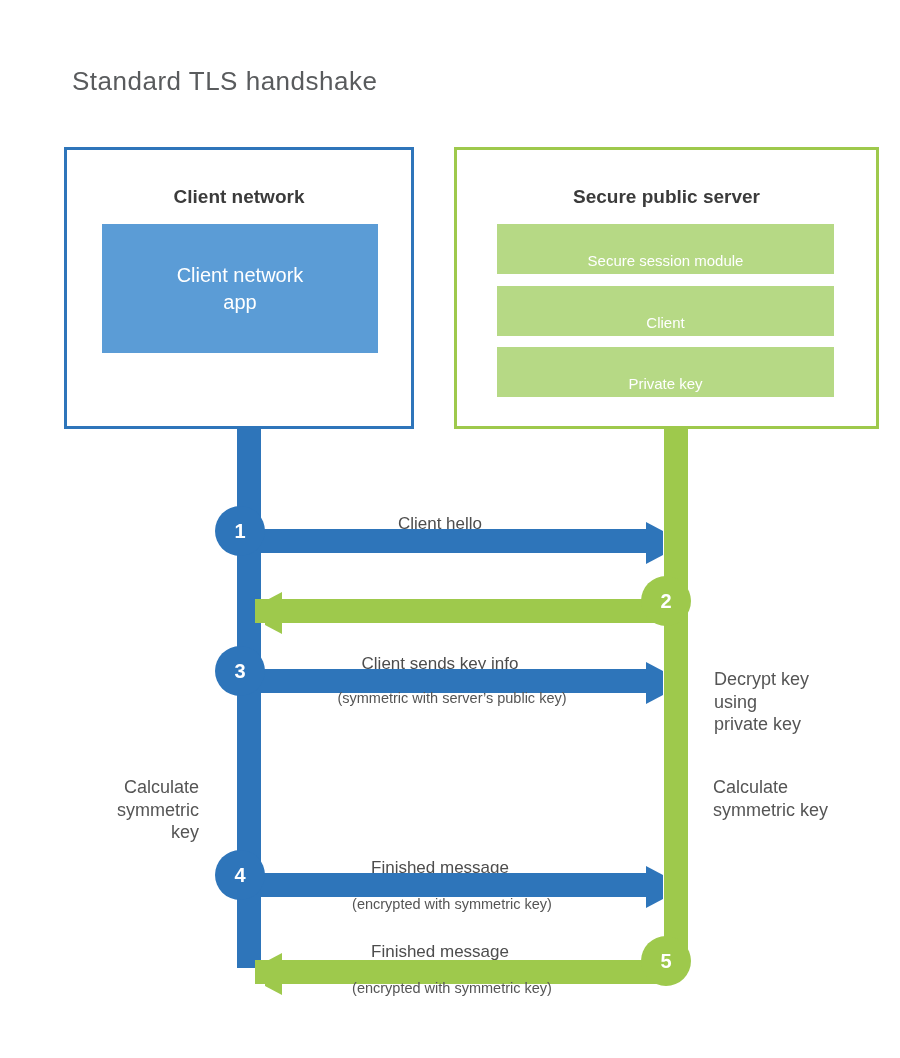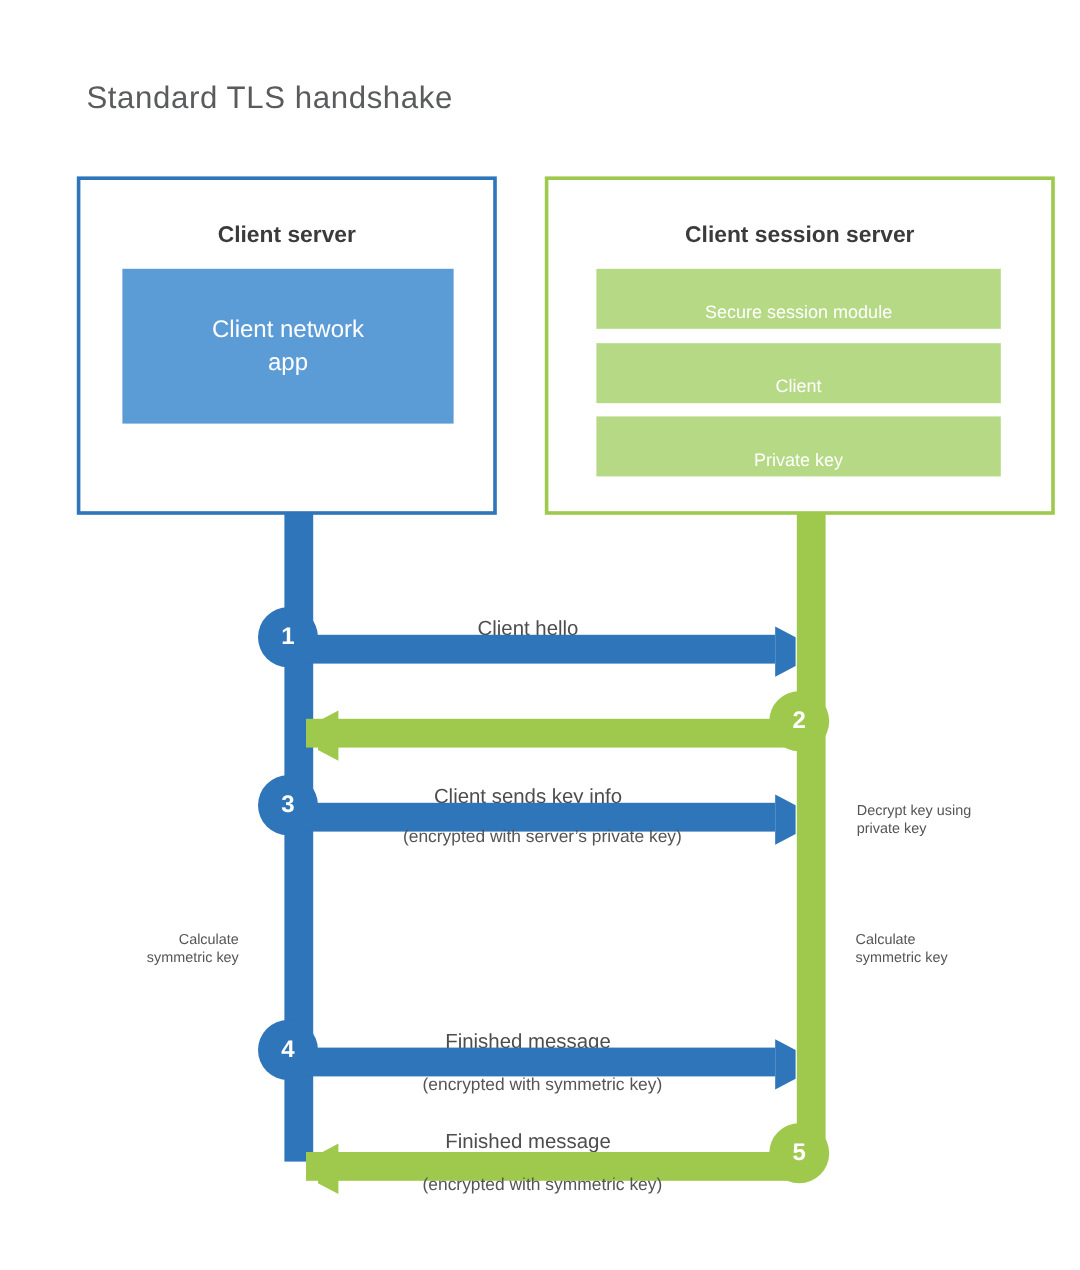--- a/index.html
+++ b/index.html
@@ -49,68 +49,68 @@
     display:flex;align-items:center;justify-content:center;color:#fff;
     font-size:20px;font-weight:700;z-index:5;}
   .step-circle.blue{background:var(--blue);left:191px;}
   .step-circle.green{background:var(--green);left:617px;}
 
   .msg-label{position:absolute;left:204px;width:424px;text-align:center;
     font-size:17px;color:var(--text_mid);}
   .msg-sub{position:absolute;left:216px;width:424px;text-align:center;
     font-size:14.5px;color:var(--text_soft);}
 
-  .note{position:absolute;font-size:12px;color:var(--text_soft);line-height:1.25;
+  .note{position:absolute;font-size:18px;color:var(--text_soft);line-height:1.25;
     white-space:pre-line;}
   .note.calc-client{left:57px;width:130px;top:740px;text-align:right;}
   .note.calc-server{left:677px;width:140px;top:740px;text-align:left;}
   .note.decrypt{left:678px;width:150px;top:632px;text-align:left;}
 
   
   .c1{top:482px;} .l1{top:505px;} .h1{top:498px;} .t1{top:478px;}
   .c2{top:552px;} .l2{top:575px;} .h2{top:568px;} .t2{top:549px;}
   .c3{top:622px;} .l3{top:645px;} .h3{top:638px;} .t3{top:618px;} .s3{top:654px;}
   .c4{top:826px;} .l4{top:849px;} .h4{top:842px;} .t4{top:822px;} .s4{top:860px;}
   .c5{top:912px;} .l5{top:936px;} .h5{top:929px;} .t5{top:906px;} .s5{top:944px;}
 </style>
 </head>
 <body>
 
 <div class="canvas">
 
   <div class="page-title">Standard TLS handshake</div>
 
   <div class="panel client"></div>
-  <div class="panel-title client">Client server</div>
+  <div class="panel-title client">Client network</div>
   <div class="app-box">
     <span>Client network app</span>
   </div>
 
   <div class="panel server"></div>
-  <div class="panel-title server">Client session server</div>
+  <div class="panel-title server">Secure public server</div>
   <div class="module-bar bar-0">Secure session module</div>
   <div class="module-bar bar-1">Client</div>
   <div class="module-bar bar-2">Private key</div>
 
   <div class="lifeline client"></div>
   <div class="lifeline server"></div>
 
   <div class="msg-label t1">Client hello</div>
   <div class="msg-line blue l1"></div>
   <div class="arrowhead right h1"></div>
   <div class="step-circle blue c1">1</div>
 
   <div class="msg-line green l2"></div>
   <div class="arrowhead left h2"></div>
   <div class="step-circle green c2">2</div>
 
   <div class="msg-label t3">Client sends key info</div>
   <div class="msg-line blue l3"></div>
   <div class="arrowhead right h3"></div>
-  <div class="msg-sub s3">(encrypted with server’s private key)</div>
+  <div class="msg-sub s3">(symmetric with server’s public key)</div>
   <div class="step-circle blue c3">3</div>
 
   <div class="note decrypt">Decrypt key using
 private key</div>
   <div class="note calc-client">Calculate
 symmetric key</div>
   <div class="note calc-server">Calculate
 symmetric key</div>
 
   <div class="msg-label t4">Finished message</div>

